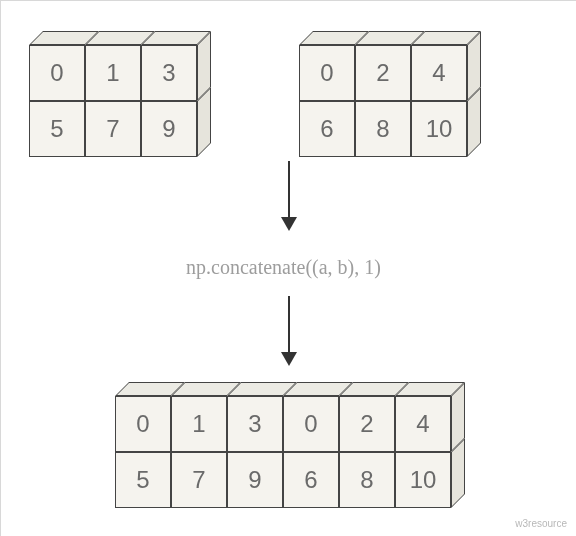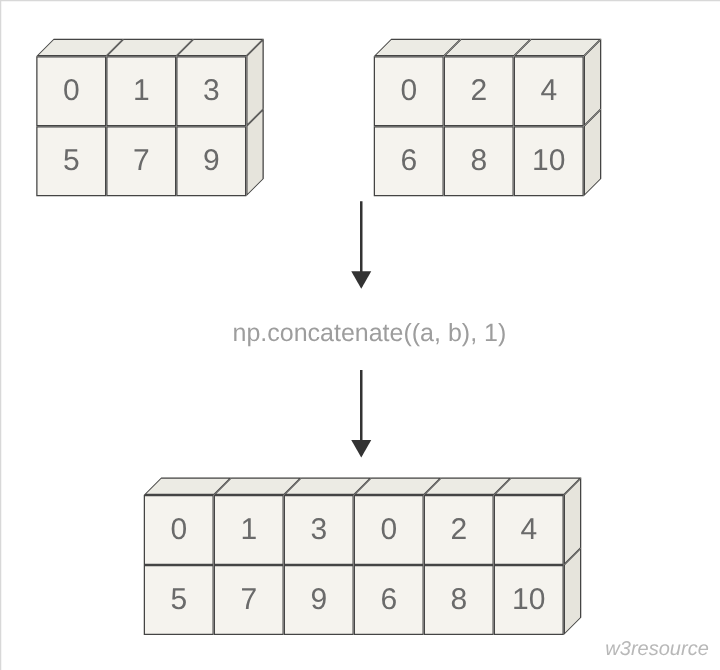--- a/index.html
+++ b/index.html
@@ -78,23 +78,22 @@
     border-top: 14px solid #333;
   }
   .label {
     position: absolute;
     font-size: 20px;
     color: #9d9d9d;
     white-space: nowrap;
   }
   .watermark {
     position: absolute;
-    font-size: 16px;
+    font-size: 10px;
     color: #b8b8b8;
-    font-style: italic;
   }
 </style>
 </head>
 <body>
 
 <div class="canvas">
 
   <div class="array" id="array-a" style="left:28px; top:44px;">
       <div class="cube-col">
         <div class="cube">
@@ -154,21 +153,21 @@
         </div>
         <div class="cube">
           <div class="face-right"></div>
           <div class="face-front">10</div>
         </div>
       </div>
     </div>
 
   <div class="arrow" style="left:287px; top:160px; height:68px;"></div>
 
-  <div class="label" style="left:185px; top:255px;">np.concatenate((a, b), 1)</div>
+  <div class="label" style="left:185px; top:255px;font-family:Liberation Serif, serif;">np.concatenate((a, b), 1)</div>
 
   <div class="arrow" style="left:287px; top:295px; height:68px;"></div>
 
   <div class="array" id="array-result" style="left:114px; top:395px;">
       <div class="cube-col">
         <div class="cube">
           <div class="face-top"></div>
           <div class="face-front">0</div>
         </div>
         <div class="cube">

